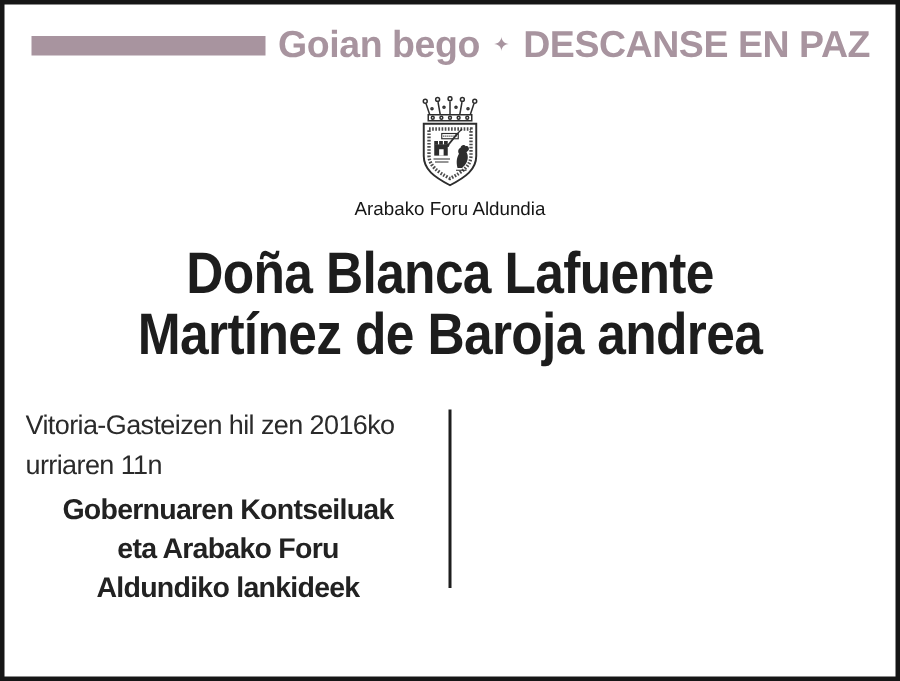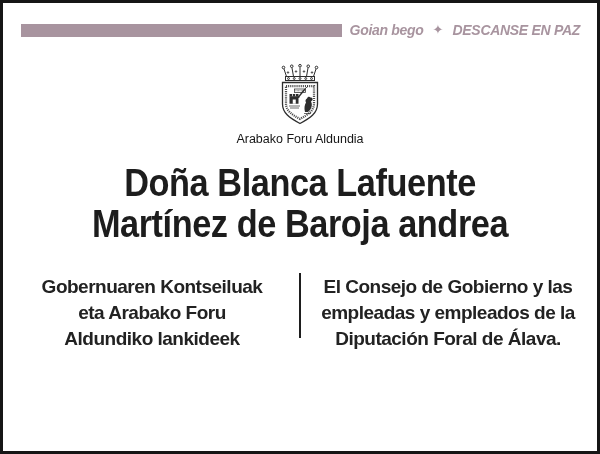--- a/index.html
+++ b/index.html
@@ -11,22 +11,22 @@
   html,body{margin:0;padding:0;background:#fff;}
   body{width:600px;height:454px;font-family:"Liberation Sans",sans-serif;}
   .frame{
     box-sizing:border-box;width:600px;height:454px;
     border:3px solid var(--frame);background:#fff;overflow:hidden;
   }
   
   .header{display:flex;align-items:center;margin:17px 17px 0 18px;}
   .memorial-bar{flex:1;height:13px;background:var(--accent);margin-right:8px;}
   .hdr-text{
-    color:var(--accent);font-weight:bold;font-size:14px;line-height:20px;
-    letter-spacing:-0.3px;white-space:nowrap;font-style:italic;
+    color:var(--accent);font-weight:bold;font-size:25px;line-height:20px;
+    letter-spacing:-0.3px;white-space:nowrap;
   }
   .hdr-sep{
     color:var(--accent);font-size:13px;line-height:20px;
     margin:0 9px;white-space:nowrap;
   }
   
   .crest{ text-align:center;margin-top:24px; }
   .crest svg{display:block;margin:0 auto;}
   .org{
     margin-top:5px;color:#151515;font-size:12.5px;line-height:14.5px;
@@ -113,25 +113,24 @@
     <div class="org">
       <div>Arabako Foru Aldundia</div>
     </div>
   </div>
 
   <div class="title">Doña Blanca Lafuente
 Martínez de Baroja andrea</div>
 
   <div class="cols">
     <div class="col">
+      <div class="notice">Vitoria-Gasteizen hil zen 2016ko
+urriaren 11n</div>
       <div class="dedication">Gobernuaren Kontseiluak
 eta Arabako Foru
 Aldundiko lankideek</div>
     </div>
     <div class="divider"></div>
     <div class="col">
-      <div class="dedication">El Consejo de Gobierno y las
-empleadas y empleados de la
-Diputación Foral de Álava.</div>
     </div>
   </div>
 
 </div>
 
 </body></html>

